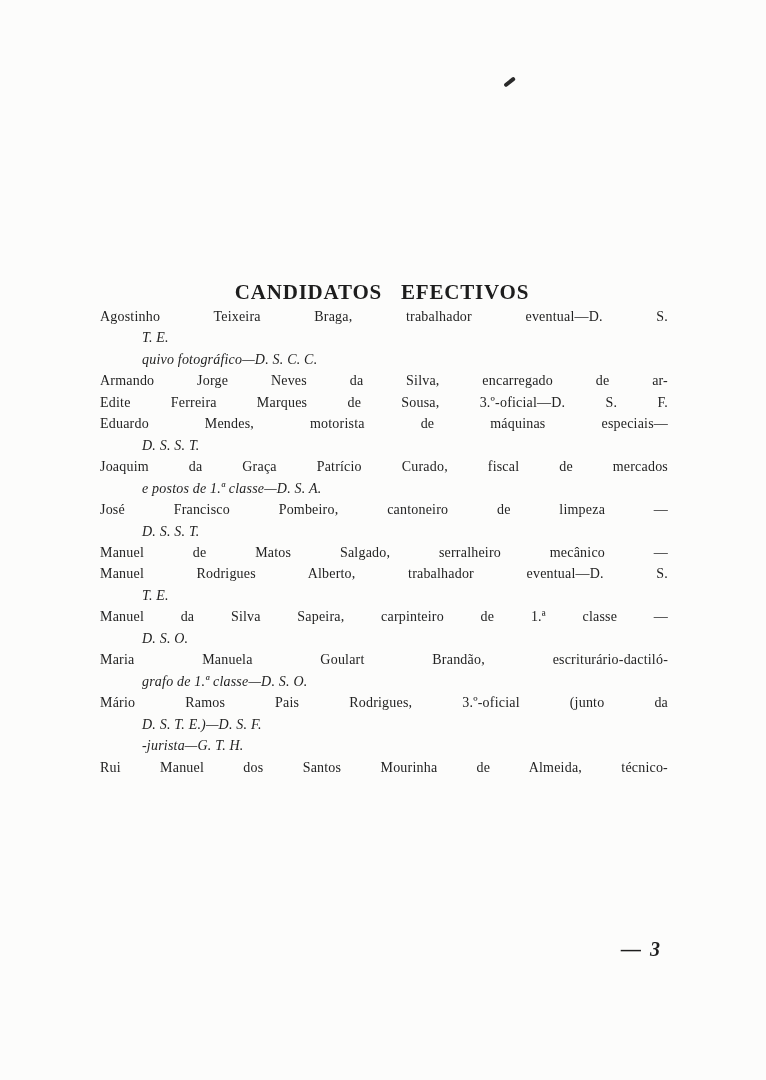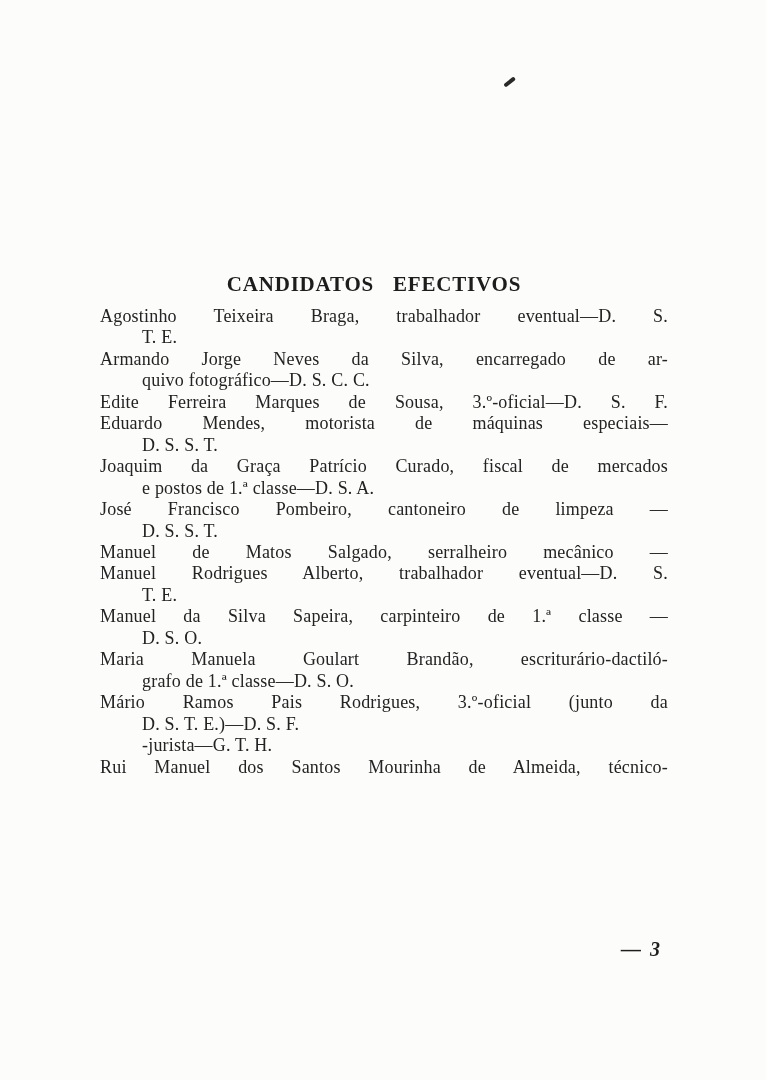--- a/index.html
+++ b/index.html
@@ -25,47 +25,48 @@
     height: 3.5px;
     background: #2a2a2a;
     border-radius: 2px;
     transform: rotate(-38deg);
   }
   .title {
     position: absolute;
     left: 100px;
     top: 268px;
     width: 540px;
-    margin: 4px;
+    margin: 12px;
     text-align: center;
     font-size: 21px;
     font-weight: bold;
     letter-spacing: 0.8px;
     word-spacing: 13px;
     color: #1d1d1d;
   }
   .list {
     position: absolute;
     left: 100px;
     top: 306px;
     width: 568px;
-    font-size: 18px;
+    font-size: 14px;
     line-height: 21.45px;
     letter-spacing: 0.2px;
   }
   .line {
     min-height: 21.45px;
   }
   .first {
     text-align: justify;
     text-align-last: justify;
   }
   .cont {
     padding-left: 42px;
     text-align: left;
+    font-style: italic;
   }
   .pageno {
     position: absolute;
     right: 104px;
     top: 938px;
     font-size: 20px;
     font-weight: bold;
     font-style: italic;
     letter-spacing: 2px;
     color: #1d1d1d;
@@ -83,22 +84,22 @@
   <div class="list">
 
     <div class="entry">
       <div class="line first">Agostinho Teixeira Braga, trabalhador eventual—D. S.</div>
       <div class="line cont">T. E.</div>
     </div>
 
 
 
     <div class="entry">
+      <div class="line cont">quivo fotográfico—D. S. C. C.</div>
       <div class="line first">Armando Jorge Neves da Silva, encarregado de ar-</div>
-      <div class="line cont">quivo fotográfico—D. S. C. C.</div>
     </div>
 
     <div class="entry">
       <div class="line first">Edite Ferreira Marques de Sousa, 3.º-oficial—D. S. F.</div>
     </div>
 
     <div class="entry">
       <div class="line first">Eduardo Mendes, motorista de máquinas especiais—</div>
       <div class="line cont">D. S. S. T.</div>
     </div>

